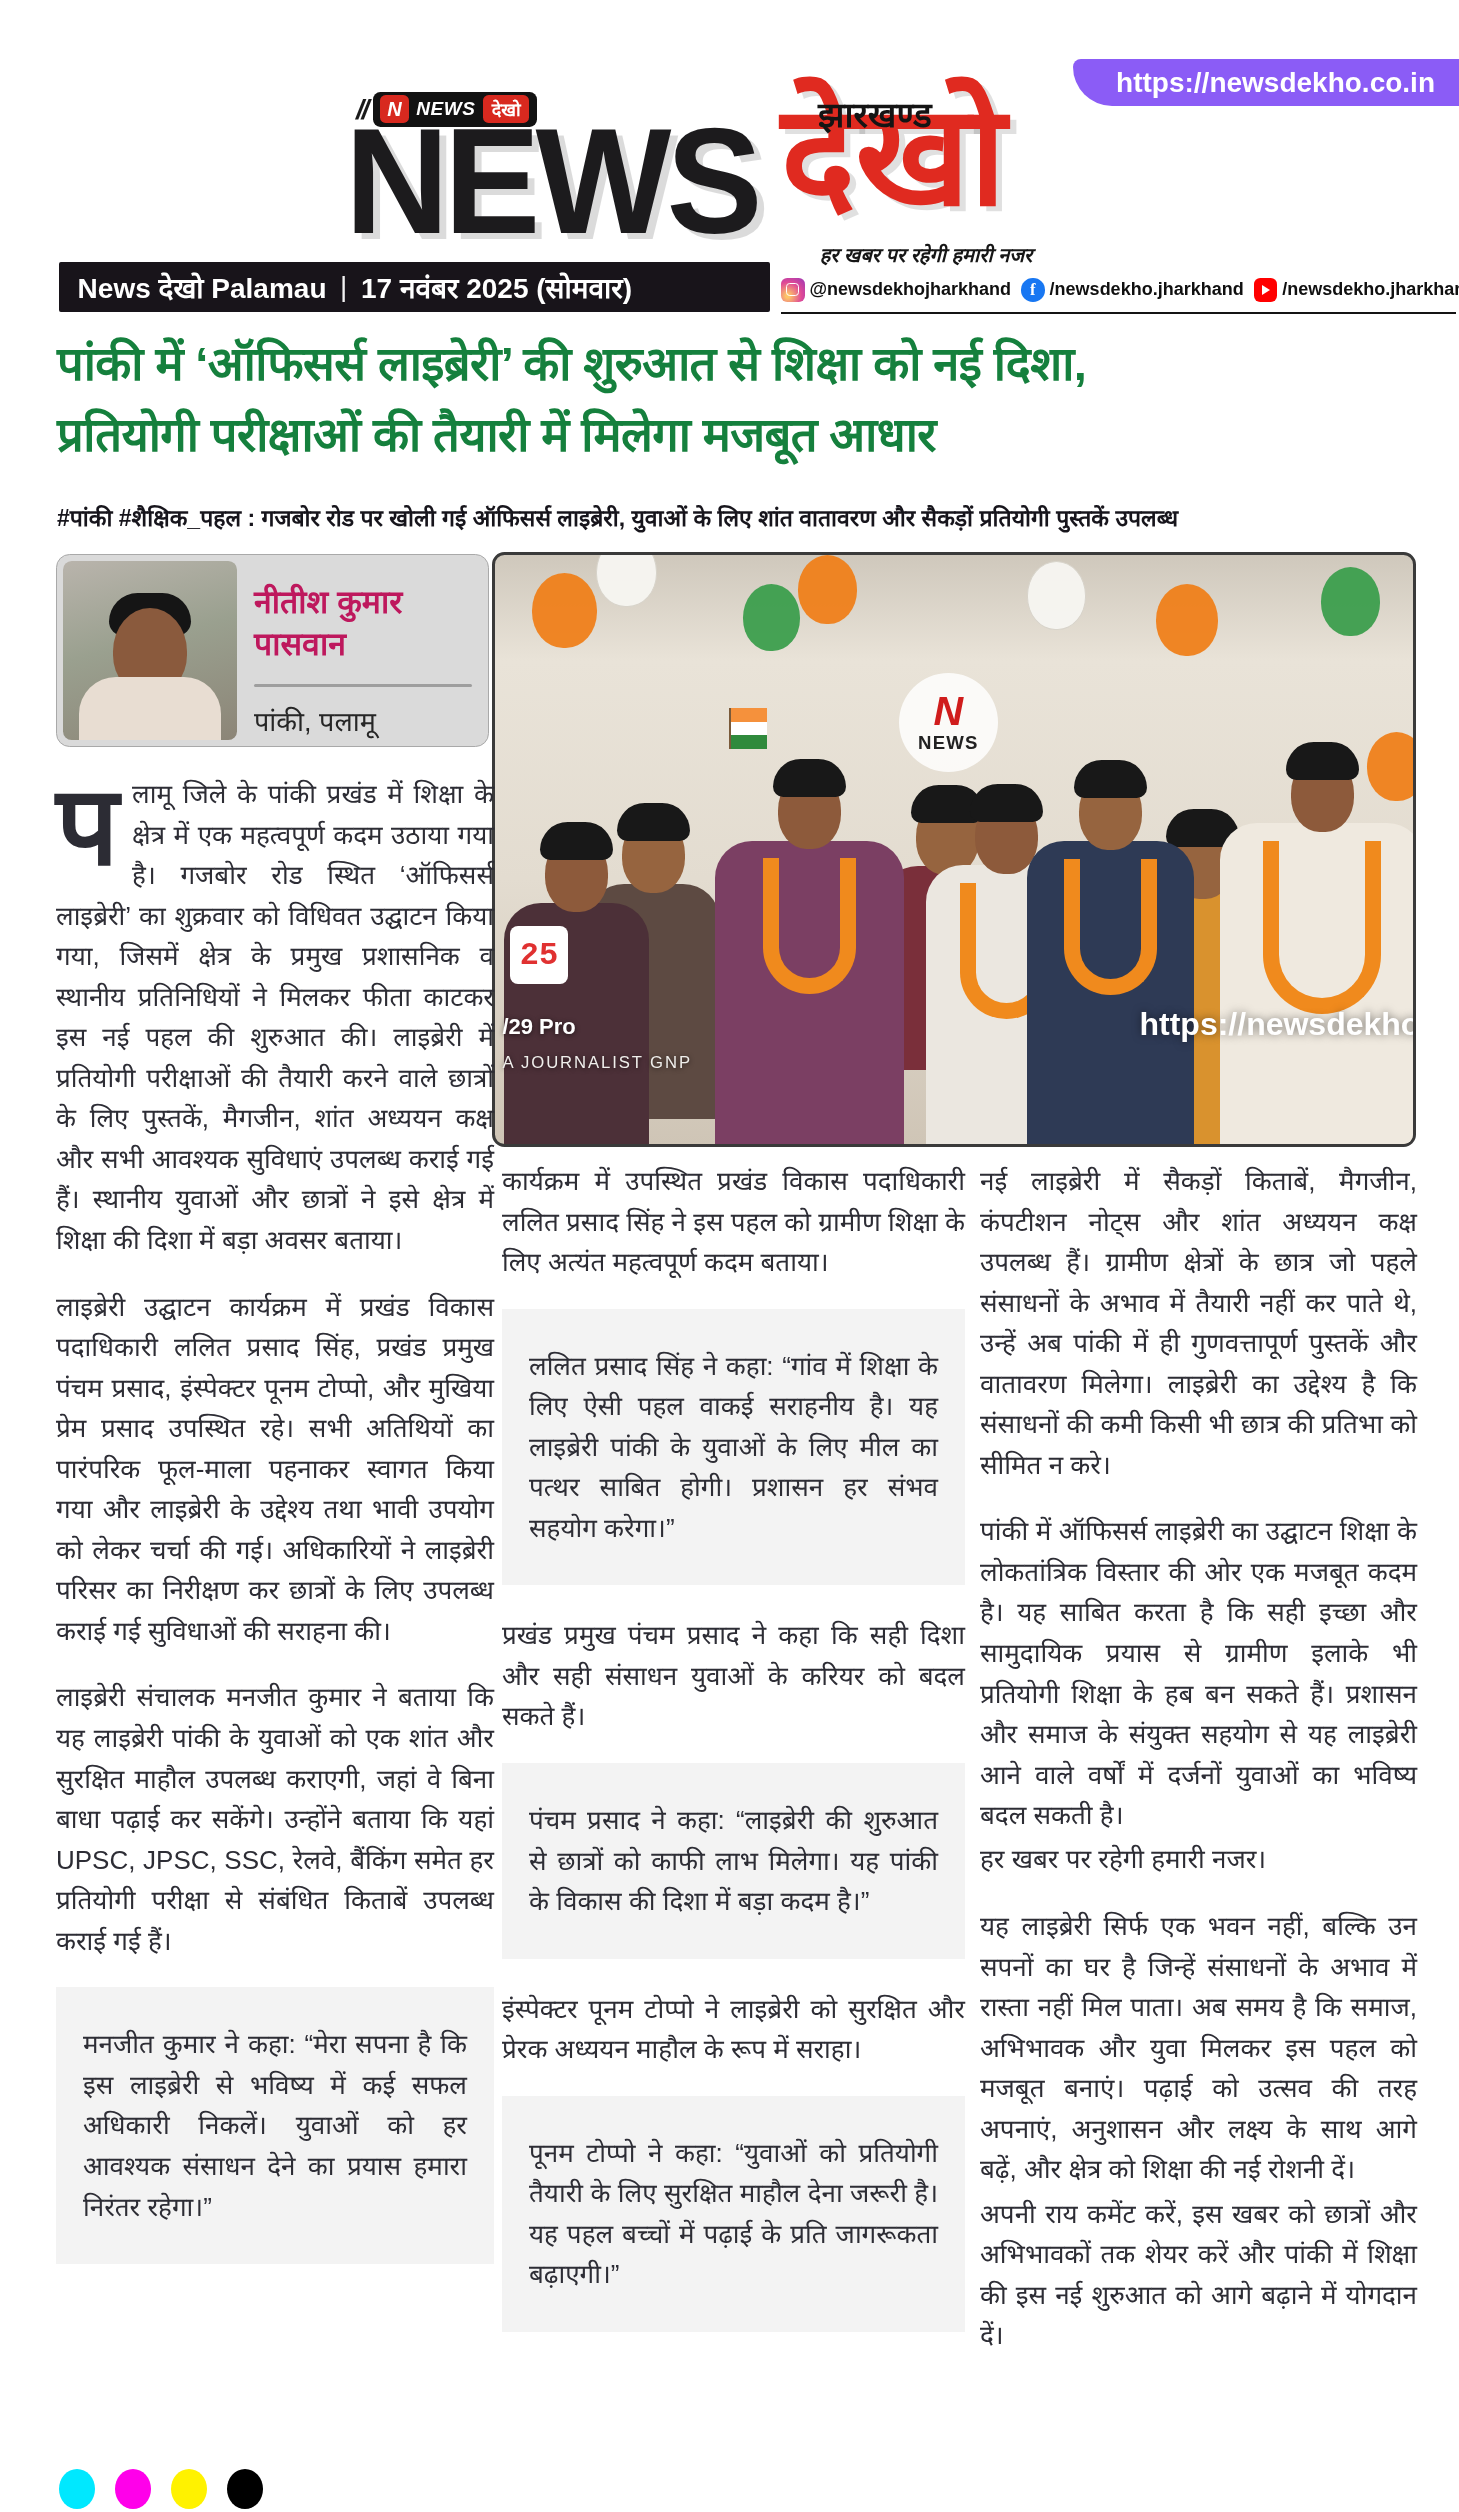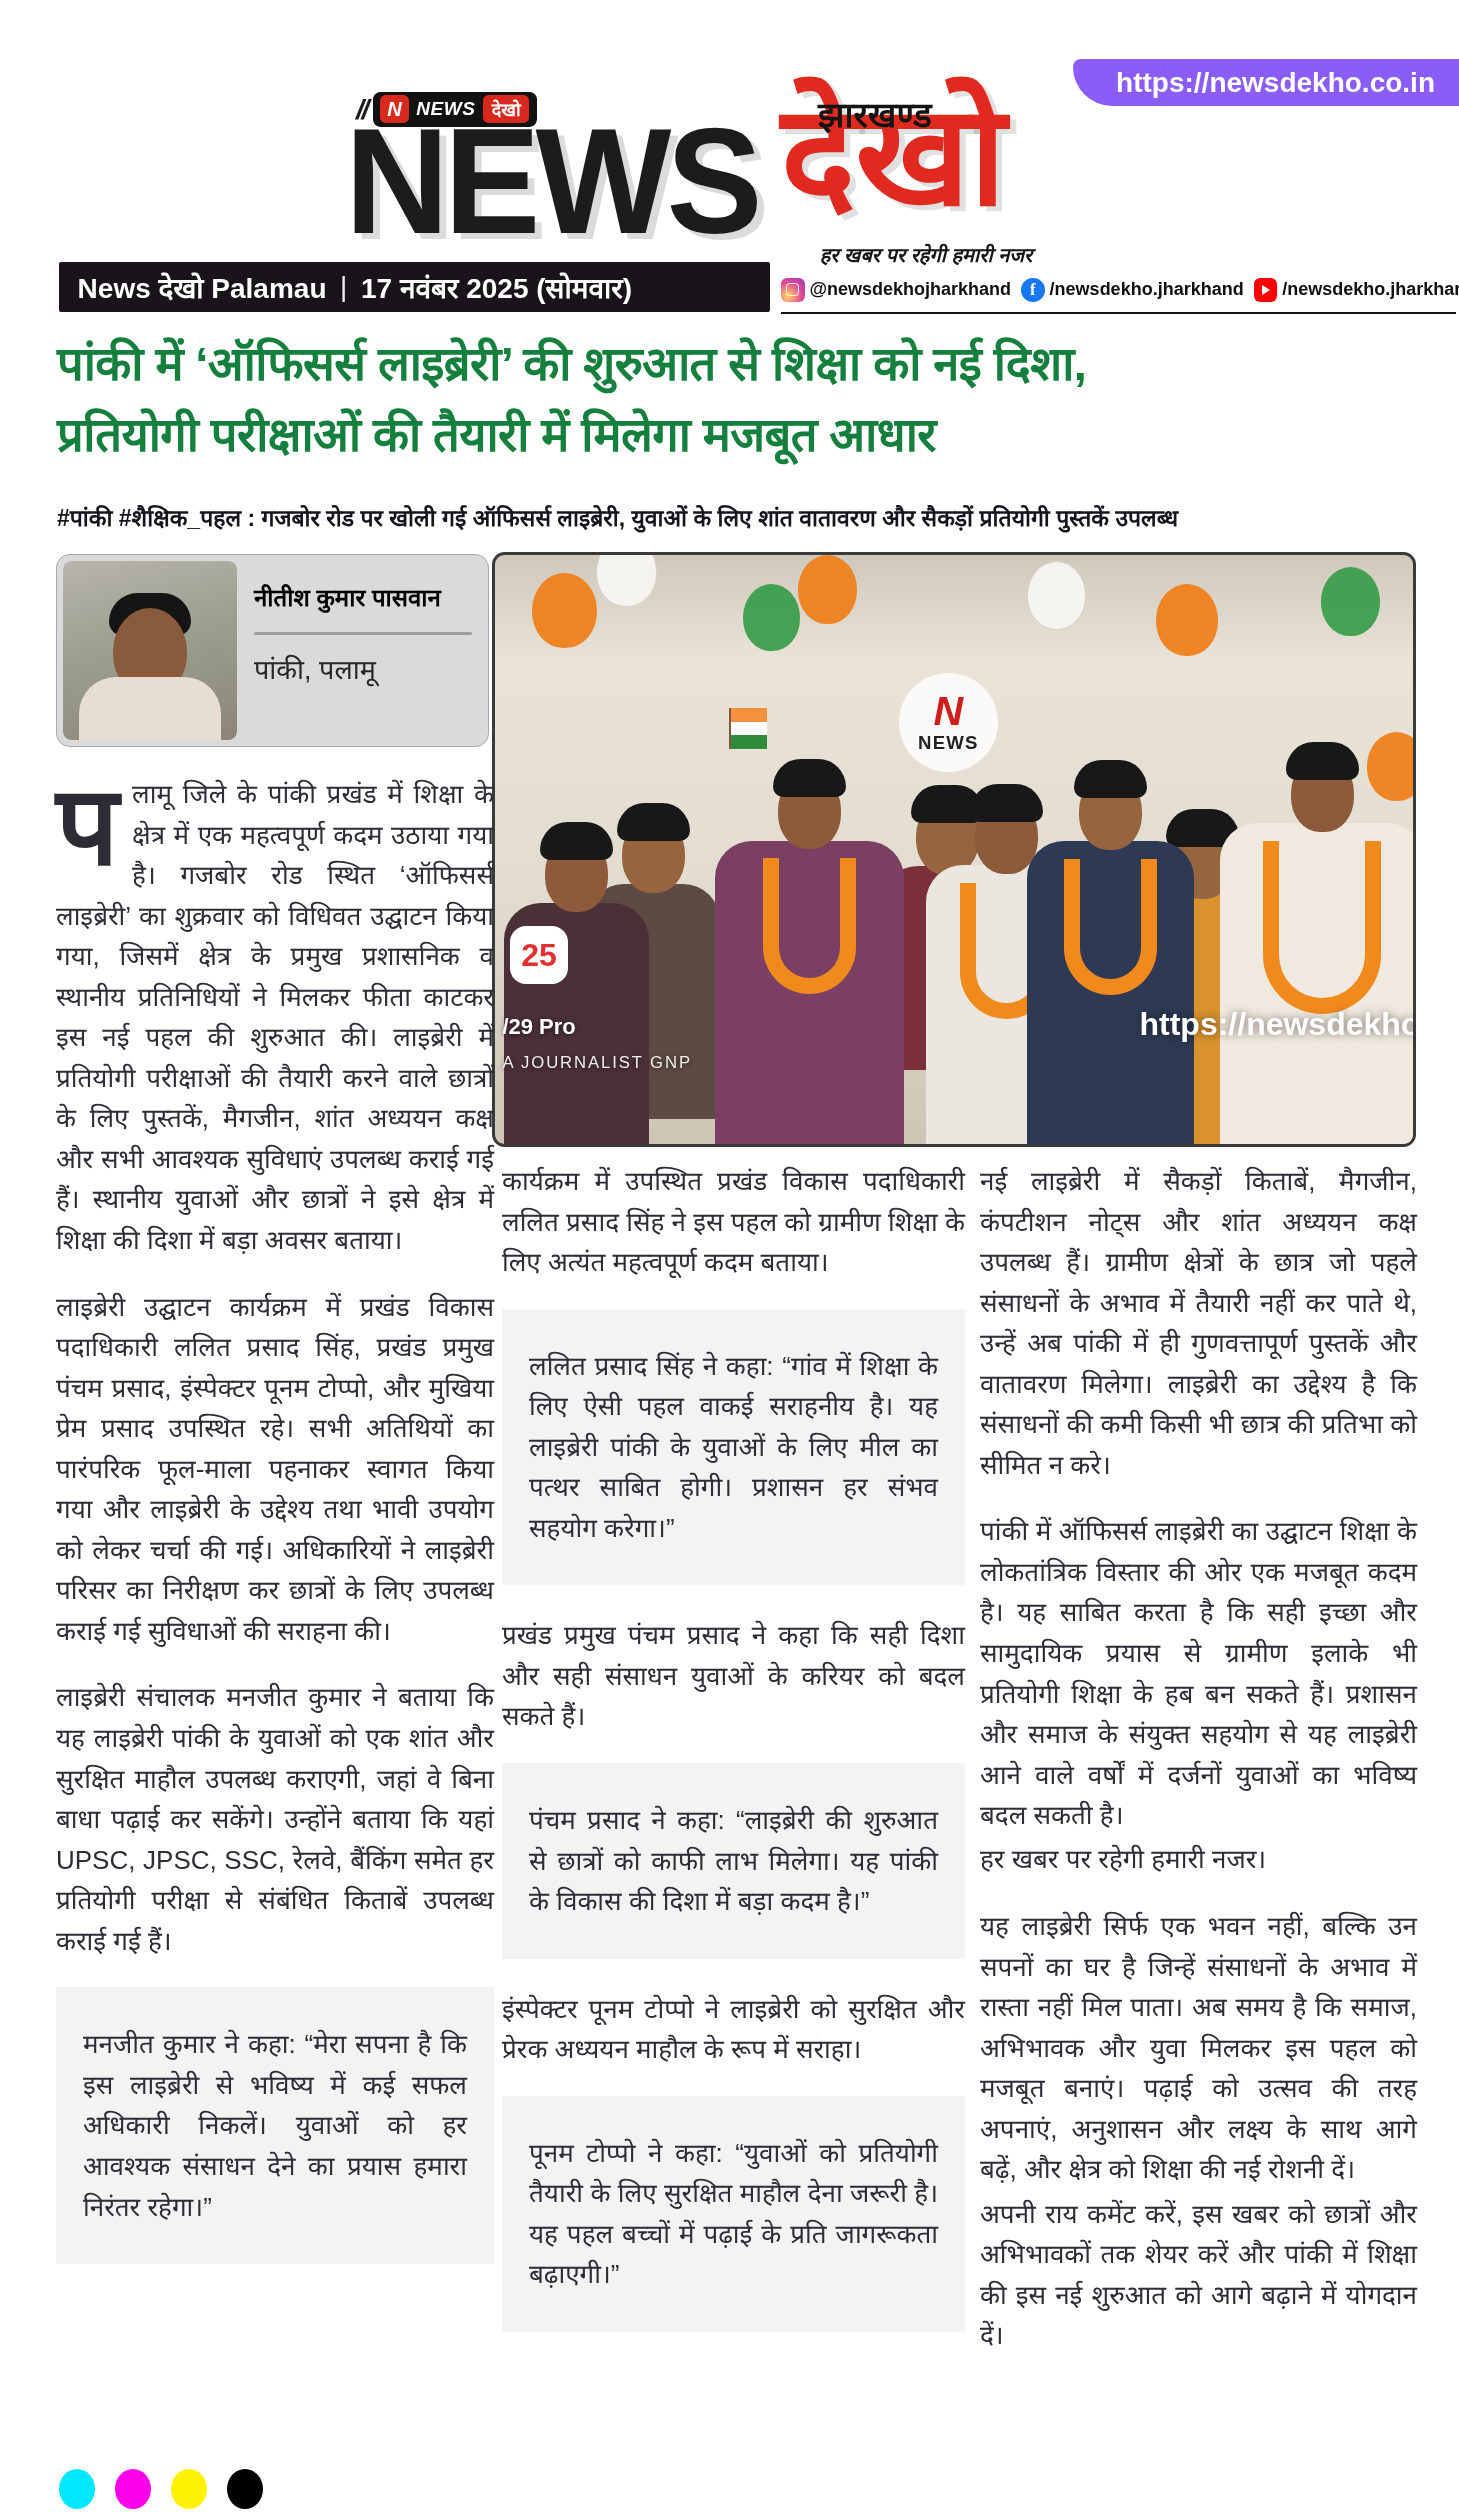--- a/index.html
+++ b/index.html
@@ -60,21 +60,21 @@
     border:1.9px solid #a9a9a9;border-radius:13.6px;box-sizing:border-box;overflow:hidden;
   }
   .reporter-photo{
     position:absolute;left:6.2px;top:6.2px;bottom:6.2px;width:174px;border-radius:8.7px;overflow:hidden;
     background:linear-gradient(165deg,#b9b4ac 0%,#9aa08f 45%,#8c8577 100%);
   }
   .rp-head{position:absolute;left:50%;top:26%;width:74px;height:87px;transform:translateX(-50%);background:#8a5a3d;border-radius:50% 50% 46% 46%;}
   .rp-hair{position:absolute;left:50%;top:18%;width:82px;height:43px;transform:translateX(-50%);background:#151515;border-radius:37px 37px 18.6px 18.6px;}
   .rp-body{position:absolute;left:50%;bottom:-11px;width:142px;height:74px;transform:translateX(-50%);background:#e8ddd2;border-radius:37px 37px 0 0;}
   .reporter-info{position:absolute;left:197px;top:27px;right:16px;}
-  .reporter-name{font-size:24px;font-weight:800;line-height:1.3;color:#000000;}
+  .reporter-name{font-size:32px;font-weight:800;line-height:1.3;color:#be185d;}
   .reporter-divider{height:3.1px;background:#9e9e9e;margin:18.6px 0 15px;border-radius:1.9px;}
   .reporter-loc{font-size:27px;color:#262626;}
   
   .photo{
     position:absolute;top:552px;left:492px;width:924px;height:595px;border-radius:12.4px;
     border:3.1px solid #3a3a3a;box-sizing:border-box;overflow:hidden;
     background:linear-gradient(180deg,#cfc8bc 0%,#e9e3d8 18%,#e3dcd0 55%,#cfc5b6 100%);
   }
   .balloon{position:absolute;border-radius:50% 50% 48% 48%;opacity:.95;}
   .balloon.orange{background:#ef7f1a;}
@@ -87,22 +87,22 @@
   .torso{width:var(--w,161px);height:var(--h,260px);background:var(--shirt,#666);border-radius:37px 37px 3.7px 3.7px;margin-top:-8.7px;}
   .garland{position:absolute;top:99px;width:93px;height:136px;border:16px solid #f08a1d;border-top:none;border-radius:0 0 59px 59px;box-sizing:border-box;z-index:3;}
   .photo-logo{
     position:absolute;left:44%;top:20%;width:99px;height:99px;border-radius:50%;
     background:rgba(255,255,255,.82);display:flex;flex-direction:column;align-items:center;justify-content:center;
     color:#d01c1c;z-index:6;
   }
   .photo-logo .n{font-size:41px;font-weight:900;font-style:italic;line-height:1;}
   .photo-logo .t{font-size:18.6px;font-weight:900;letter-spacing:1.2px;color:#222;}
   .badge25{
-    position:absolute;left:15px;top:63%;width:58px;height:58px;background:#fff;border-radius:16px;
-    display:flex;align-items:center;justify-content:center;font-size:32px;font-weight:900;color:#e03131;z-index:6;
+    position:absolute;left:15px;top:63%;width:58px;height:58px;background:#fff;border-radius:8px;
+    display:flex;align-items:center;justify-content:center;font-size:32px;font-weight:900;color:#e03131;z-index:6;font-family:Liberation Mono, monospace;
   }
   .device-label{position:absolute;left:7.4px;top:78%;color:#fff;font-size:22px;font-weight:700;text-shadow:0 1.2px 5px rgba(0,0,0,.6);z-index:6;}
   .journalist-label{position:absolute;left:7.4px;top:84.5%;color:#f0efec;font-size:16.7px;letter-spacing:1.9px;text-shadow:0 1.2px 5px rgba(0,0,0,.6);z-index:6;}
   .photo-watermark{
     position:absolute;right:-7.4px;top:76.5%;color:#fff;font-size:32px;font-weight:600;white-space:nowrap;
     text-shadow:0 0 8.7px rgba(0,0,0,.5);z-index:6;text-align:right;
   }
   
   .col{position:absolute;}
   #col1{left:56px;top:774px;width:438px;}

